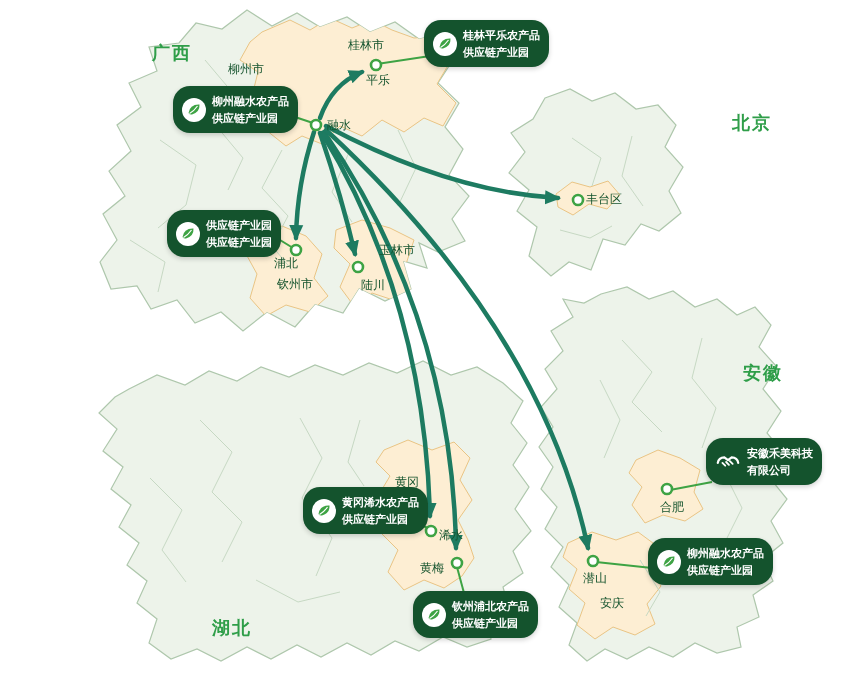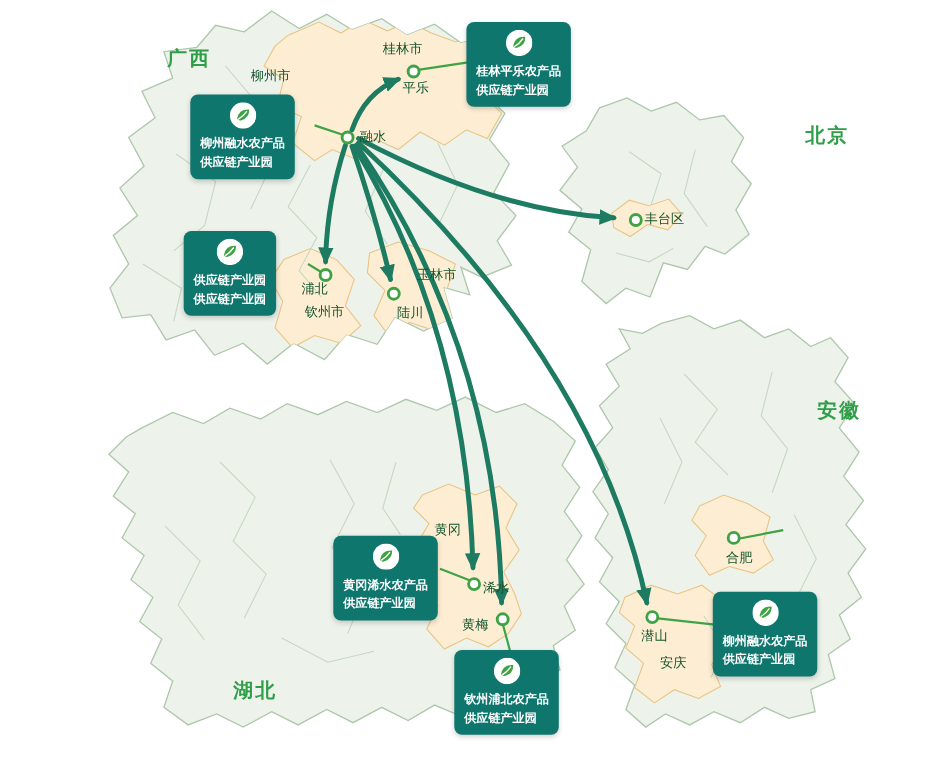--- a/index.html
+++ b/index.html
@@ -17,23 +17,22 @@
   .province-label{
     position:absolute;transform:translate(-50%,-50%);
     color:#2f9e49;font-size:18px;font-weight:bold;letter-spacing:2px;white-space:nowrap;text-align:right;
   }
   .city-label{
     position:absolute;transform:translate(-50%,-50%);
     color:#14532d;font-size:12px;font-weight:normal;white-space:nowrap;
   }
   .callout{
     position:absolute;display:flex;align-items:center;gap:6px;
-    background:#0f766e;border-radius:7px;padding:7px 9px;
+    background:#14532d;border-radius:17px;padding:7px 9px;
     box-shadow:0 2px 5px rgba(0,0,0,.18);
-    flex-direction:column;
   }
   .callout .txt{color:#ffffff;font-size:11px;font-weight:bold;line-height:1.5;white-space:nowrap;}
   .callout .txt span{display:block;}
   .badge{width:24px;height:24px;flex:0 0 auto;}
   .badge-wide{width:26px;height:20px;flex:0 0 auto;}
 </style>
 </head>
 <body>
 
 <div class="stage">
@@ -208,20 +207,30 @@
       <circle cx="12" cy="12" r="12" fill="#ffffff"></circle>
       <path d="M6.5,15 Q8,6 17.5,6.5 Q18,14 10,16.5 Q8,17 6.5,15 Z" fill="#3ea344"></path>
       <path d="M7.5,15.5 Q12,13 15.5,8" stroke="#ffffff" stroke-width="1.2" fill="none"></path>
     </svg>
     <span class="txt">
       <span>钦州浦北农产品</span>
       <span>供应链产业园</span>
     </span>
   </div>
 
+  <div class="callout" style="left:706px;top:438px">
+    <svg class="badge-wide" viewBox="0 0 28 20">
+      <path d="M3,11 Q4,5 10,5 L14,8 M25,11 Q24,5 18,5 L14,8" stroke="#ffffff" stroke-width="2.4" fill="none" stroke-linecap="round"></path>
+      <path d="M8,11 l3,3 M12,10 l3,3 M16,9 l3,3" stroke="#ffffff" stroke-width="2" stroke-linecap="round"></path>
+    </svg>
+    <span class="txt">
+      <span>安徽禾美科技</span>
+      <span>有限公司</span>
+    </span>
+  </div>
 
   <div class="callout" style="left:648px;top:538px">
     <svg class="badge" viewBox="0 0 24 24">
       <circle cx="12" cy="12" r="12" fill="#ffffff"></circle>
       <path d="M6.5,15 Q8,6 17.5,6.5 Q18,14 10,16.5 Q8,17 6.5,15 Z" fill="#3ea344"></path>
       <path d="M7.5,15.5 Q12,13 15.5,8" stroke="#ffffff" stroke-width="1.2" fill="none"></path>
     </svg>
     <span class="txt">
       <span>柳州融水农产品</span>
       <span>供应链产业园</span>

